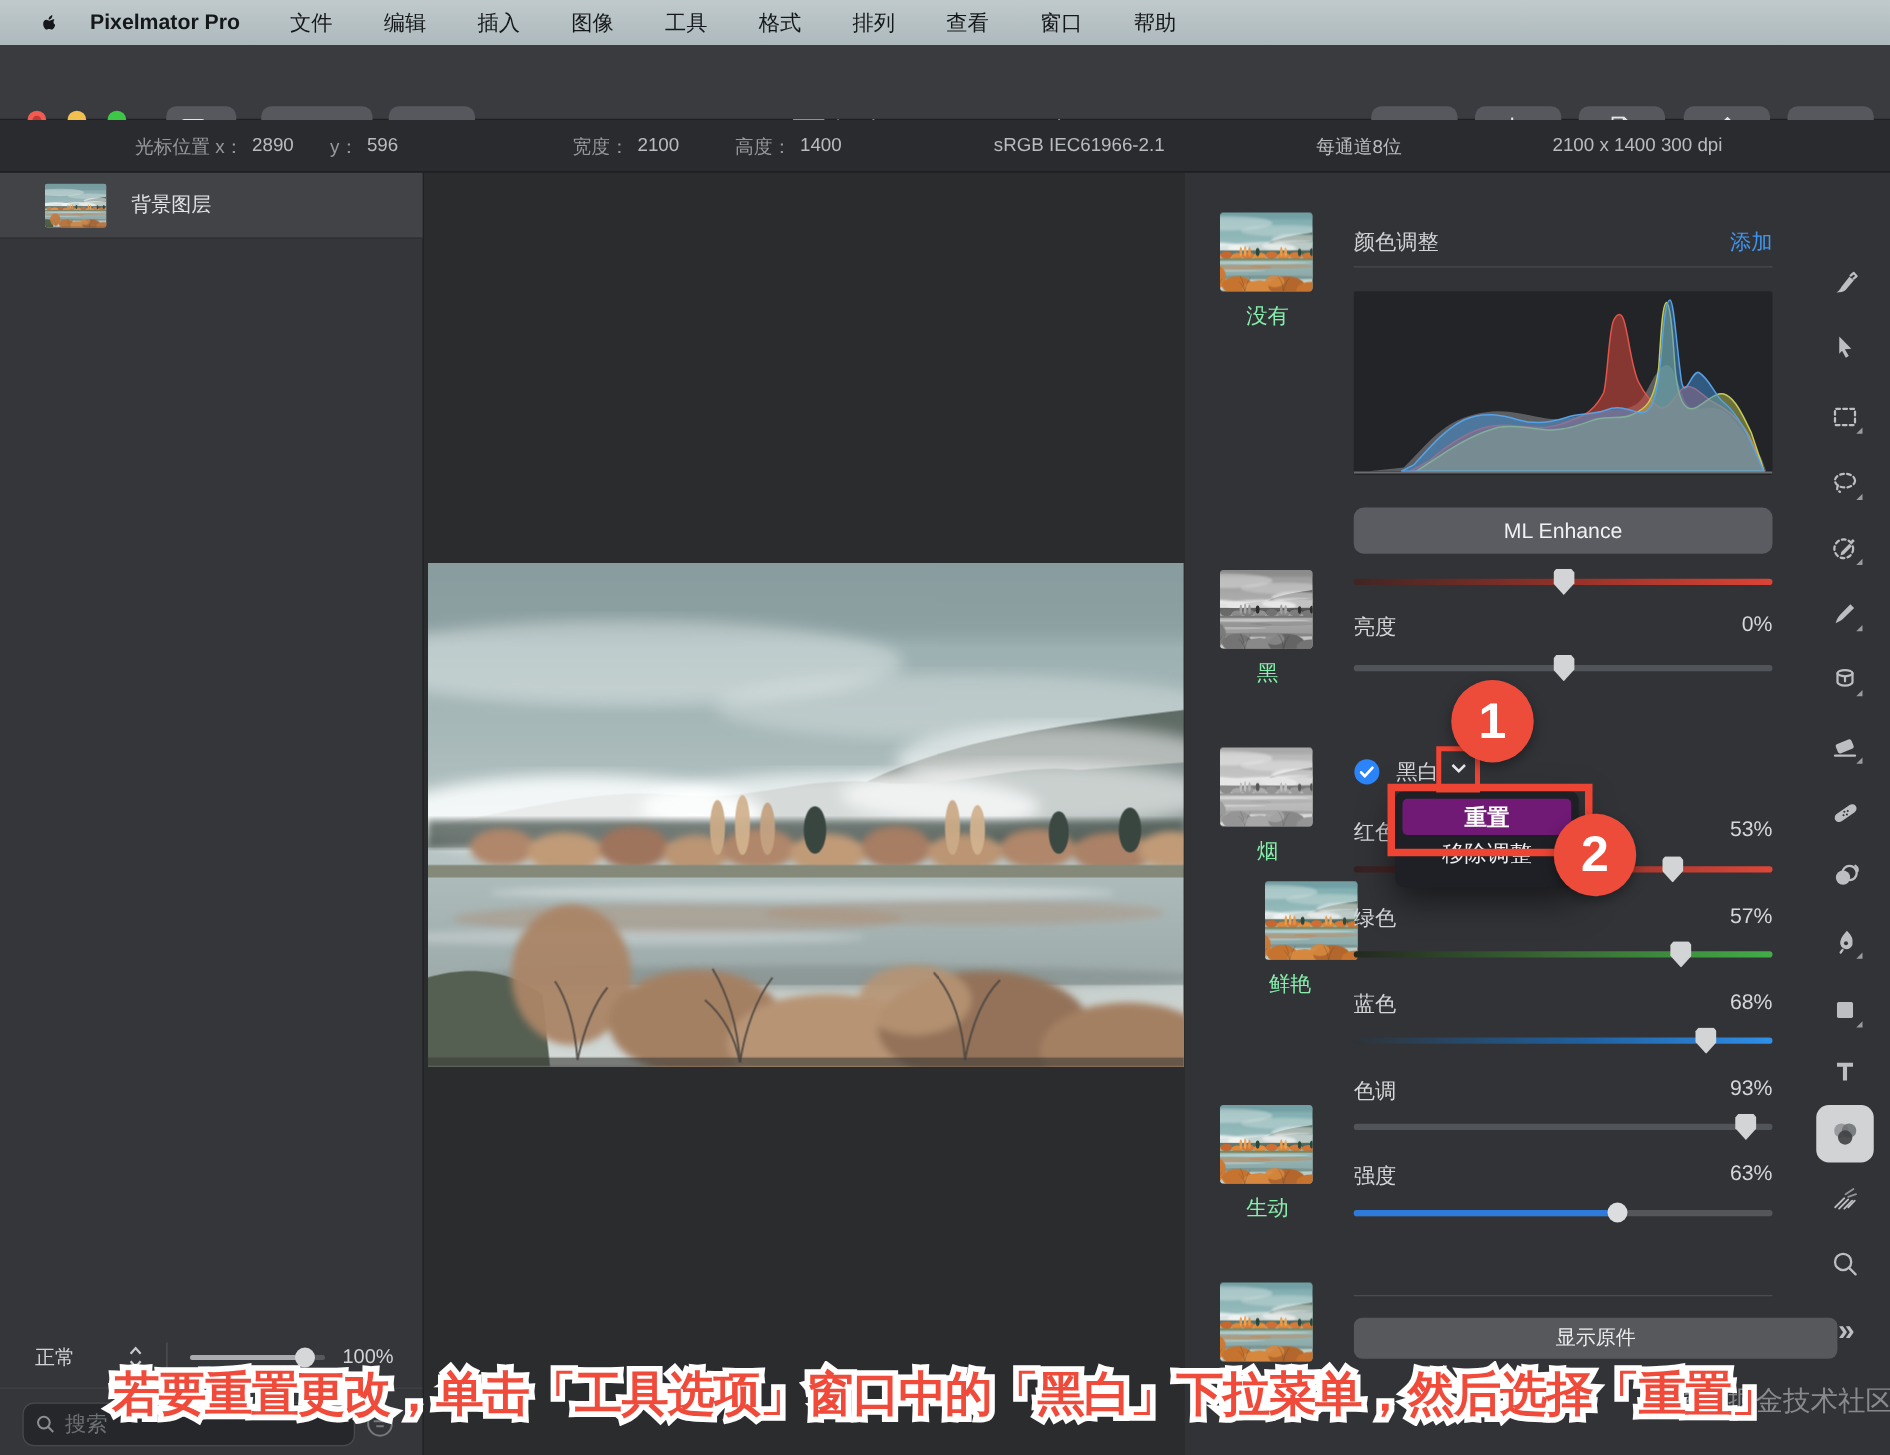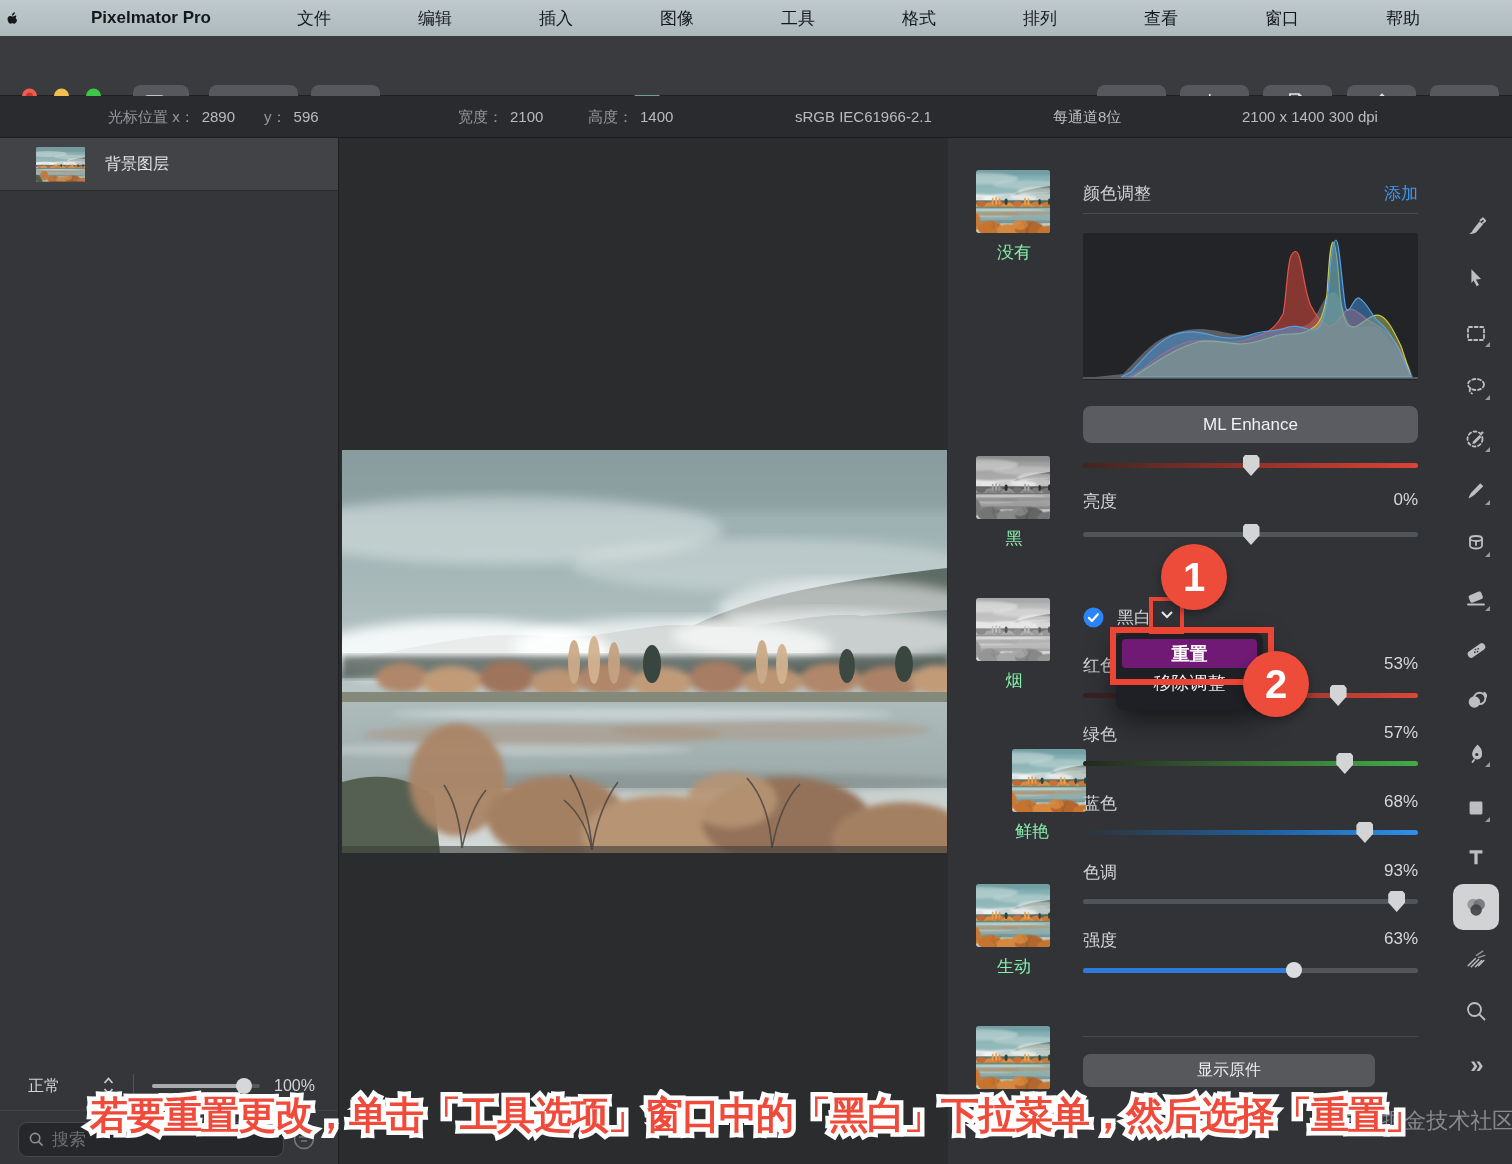--- a/index.html
+++ b/index.html
@@ -1,19 +1,19 @@
 <!DOCTYPE html>
 <html><head>
 <meta charset="utf-8">
 <style>
   *{margin:0;padding:0;box-sizing:border-box;font-family:"Liberation Sans","DejaVu Sans",sans-serif;}
   html,body{width:1512px;height:1164px;overflow:hidden;background:#2b2c2e;}
   .abs{position:absolute;}
   
-  .menubar{position:absolute;left:0;top:0;width:1512px;height:36px;background:linear-gradient(#c0cacd,#aeb9bd);display:flex;align-items:center;padding-left:4px;color:#15181a;font-size:17px;gap:46px;}
+  .menubar{position:absolute;left:0;top:0;width:1512px;height:36px;background:linear-gradient(#c0cacd,#aeb9bd);display:flex;align-items:center;padding-left:31px;color:#15181a;font-size:17px;}
   .menubar .appname{font-weight:bold;margin:0 40px 0 24px;}
   .menubar .mitem{margin-right:41px;}
   
   .titlebar{position:absolute;left:0;top:36px;width:1512px;height:60px;background:#3a3b3f;border-bottom:1px solid #1f2022;}
   .tl{position:absolute;top:60px;width:15px;height:15px;border-radius:50%;transform:translateY(-50%);}
   .tbtn{position:absolute;top:49px;height:35px;background:#56585d;border-radius:8px;display:flex;align-items:center;justify-content:center;color:#e3e4e6;font-size:16px;gap:5px;}
   .title-center{position:absolute;top:57px;left:756px;transform:translateX(-50%);display:flex;align-items:center;gap:9px;color:#dcdddf;font-size:17px;white-space:nowrap;}
   .chev{width:9px;height:9px;border-right:1.8px solid #d6d7d9;border-bottom:1.8px solid #d6d7d9;transform:rotate(45deg) translate(-1px,-1px);}
   
   .infobar{position:absolute;left:0;top:96px;width:1512px;height:42px;background:#2a2b2e;border-bottom:1px solid #1c1d1f;font-size:15px;}
@@ -55,21 +55,21 @@
   .pthumb{position:absolute;top:-8px;width:17px;height:21px;margin-left:-8px;background:#d3d4d6;clip-path:polygon(15% 0,85% 0,100% 14%,100% 55%,50% 100%,0 55%,0 14%);}
   .rthumb{position:absolute;top:-6px;width:16px;height:16px;margin-left:-8px;border-radius:50%;background:#dcdddf;}
   .srow{position:absolute;left:0;width:335px;display:flex;justify-content:space-between;color:#d6d7d9;font-size:17px;}
   .t-ml{background:linear-gradient(90deg,#402523,#99332a 55%,#dc4336);}
   .t-gray{background:#515458;}
   .t-red{background:linear-gradient(90deg,#342122,#8c2f27 50%,#dd4739);}
   .t-green{background:linear-gradient(90deg,#23281f,#3a6b35 50%,#41ad47);}
   .t-blue{background:linear-gradient(90deg,#2e3338,#20609f 55%,#2f8fe9);}
   .t-int{background:#54565a;}
   .t-int .fill{position:absolute;left:0;top:0;height:100%;width:63%;background:#2e7bd9;border-radius:2.5px;}
-  .showbtn{position:absolute;top:916px;left:0;width:292px;height:33px;background:#56585c;border-radius:7px;color:#eceded;font-size:16px;display:flex;align-items:center;justify-content:center;}
+  .showbtn{position:absolute;top:916px;left:0;width:387px;height:33px;background:#56585c;border-radius:7px;color:#eceded;font-size:16px;display:flex;align-items:center;justify-content:center;}
   .bwrow{position:absolute;top:468px;left:0;display:flex;align-items:center;gap:13px;color:#d6d7d9;font-size:17px;}
   
   .tools{position:absolute;right:0;top:0;width:72px;height:100%;}
   .tool{position:absolute;left:50%;transform:translate(-50%,-50%);width:30px;height:30px;display:flex;align-items:center;justify-content:center;}
   .tool svg{stroke:#bdbec1;fill:none;stroke-width:1.8;stroke-linecap:round;stroke-linejoin:round;}
   .tool .fillic{fill:#bdbec1;stroke:none;}
   .tool.sel{width:46px;height:46px;background:#d2d3d5;border-radius:10px;}
   .has-sub::after{content:"";position:absolute;right:1px;bottom:1px;border-left:5px solid transparent;border-bottom:5px solid #9a9b9e;}
   
   .menuPop{position:absolute;left:1116px;top:633px;width:147px;height:77px;background:#1f2025;border-radius:7px;box-shadow:0 10px 28px rgba(0,0,0,.55);padding:6px 6px;z-index:6;}
@@ -332,21 +332,21 @@
         <use href="#scene" width="605" height="403"></use>
       </svg>
     <span class="plabel">黑</span>
   </div>
   <div class="preset" style="top:460px;">
     <svg class="pimg f-smoke" viewBox="140 30 420 366">
         <use href="#scene" width="605" height="403"></use>
       </svg>
     <span class="plabel">烟</span>
   </div>
-  <div class="preset" style="top:611px;padding-left:36px;">
+  <div class="preset" style="top:567px;padding-left:36px;">
     <svg class="pimg f-vivid" viewBox="140 30 420 366">
         <use href="#scene" width="605" height="403"></use>
       </svg>
     <span class="plabel">鲜艳</span>
   </div>
   <div class="preset" style="top:746px;">
     <svg class="pimg f-vivid" viewBox="140 30 420 366">
         <use href="#scene" width="605" height="403"></use>
       </svg>
     <span class="plabel">生动</span>

